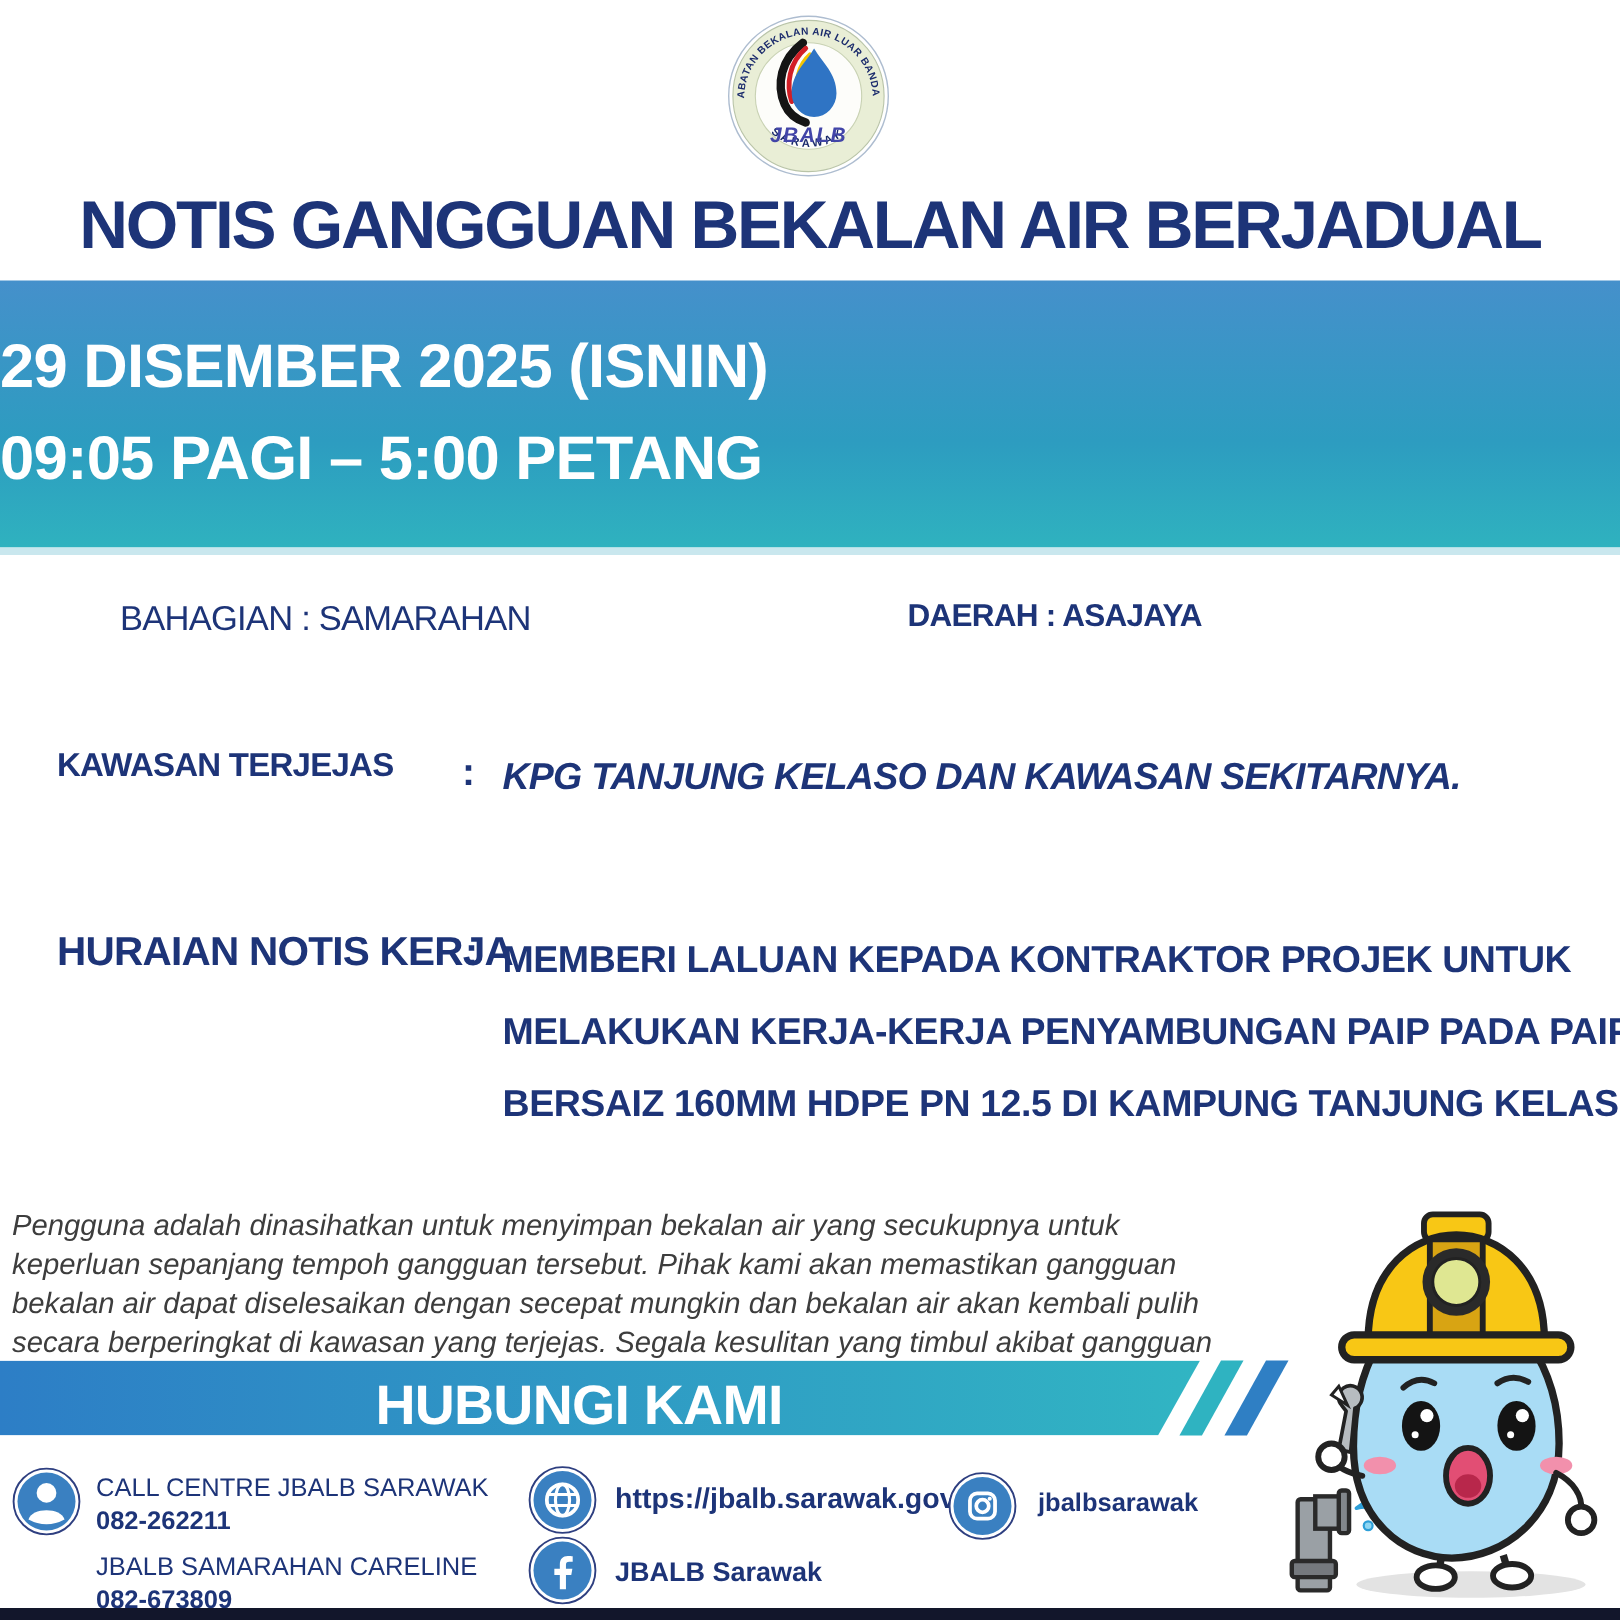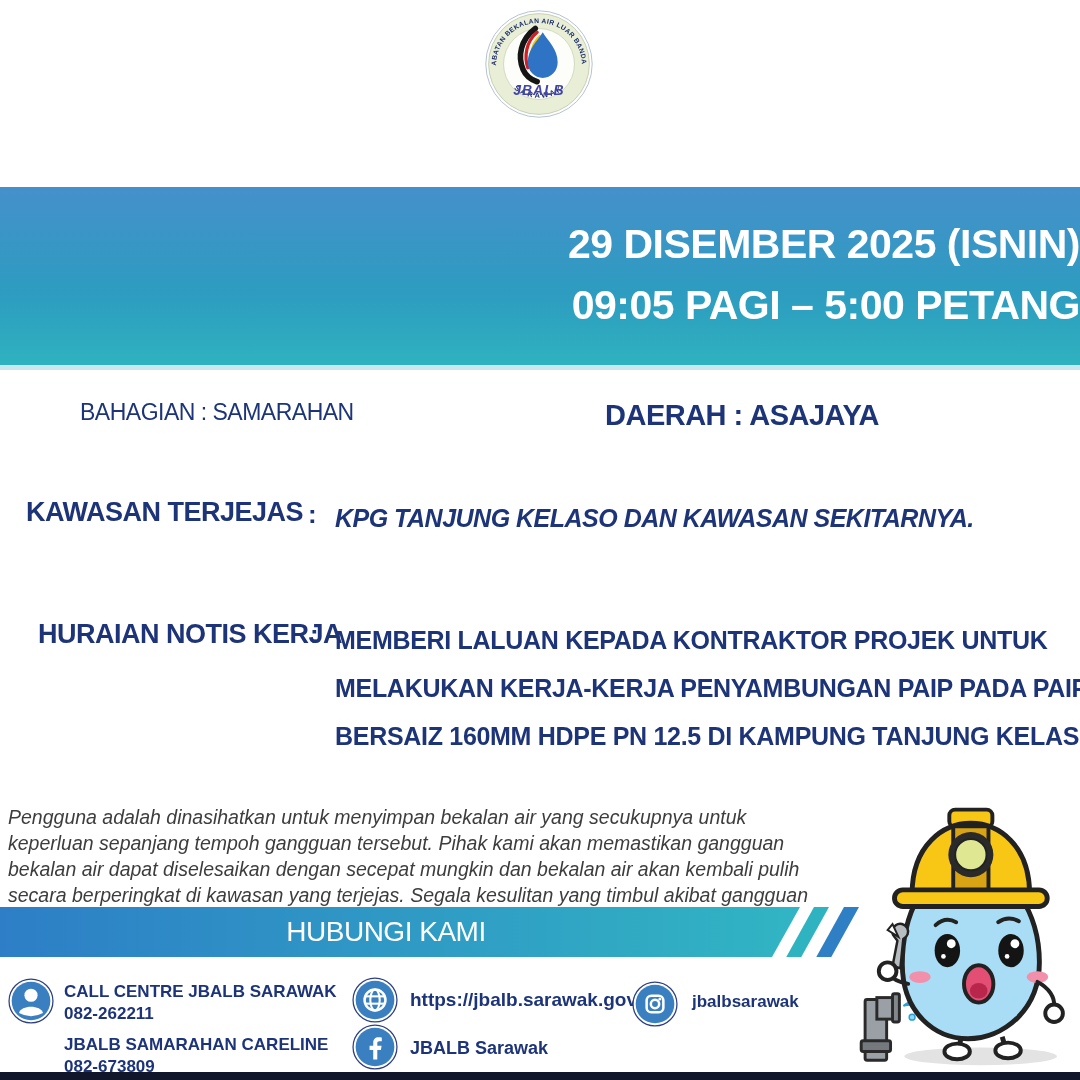--- a/index.html
+++ b/index.html
@@ -11,30 +11,30 @@
   .logo{left:483px;top:8px;width:112px;height:112px;}
 
   
   .title{top:124px;left:0;width:1080px;text-align:center;
          font-size:45px;font-weight:bold;color:#1d3478;letter-spacing:-1.5px;}
 
   
   .banner{top:187px;left:0;width:1080px;height:178px;
           background:linear-gradient(180deg,#4590cb 0%, #2d9cc0 60%, #2fb2bf 100%);
           border-bottom:5px solid #c9e7ee;
-          color:#ffffff;text-align:right;}
+          color:#ffffff;text-align:left;}
   .banner .bline{font-size:41px;font-weight:bold;letter-spacing:-0.5px;line-height:61px;}
   .banner .bwrap{padding-top:27px;}
 
   
   .bahagian{left:60px;top:399px;font-size:23px;font-weight:normal;color:#1d3478;letter-spacing:-0.5px;margin-left:20px;}
-  .daerah{left:605px;top:399px;font-size:29px;font-weight:bold;color:#1d3478;letter-spacing:-0.5px;}
-
-  
-  .kw-label{left:26px;top:497px;font-size:27px;font-weight:bold;color:#1d3478;letter-spacing:-0.5px;}
+  .daerah{left:605px;top:399px;font-size:21px;font-weight:bold;color:#1d3478;letter-spacing:-0.5px;}
+
+  
+  .kw-label{left:38px;top:497px;font-size:22px;font-weight:bold;color:#1d3478;letter-spacing:-0.5px;}
   .kw-colon{left:308px;top:499px;font-size:26px;font-weight:bold;color:#1d3478;}
   .kw-value{left:335px;top:504px;font-size:25px;font-weight:bold;color:#1d3478;letter-spacing:-0.5px;font-style:italic;}
 
   
   .hr-label{left:38px;top:619px;font-size:27px;font-weight:bold;color:#1d3478;letter-spacing:-0.5px;}
   .hr-colon{left:310px;top:619px;font-size:26px;font-weight:bold;color:#1d3478;}
   .hr-value{left:335px;top:616px;width:712px;color:#1d3478;}
   .hr-value .jline{font-size:25px;font-weight:bold;letter-spacing:-0.3px;height:48px;line-height:48px;
                    text-align:justify;text-align-last:justify;white-space:nowrap;}
   .hr-value .jline.last{text-align-last:left;}
@@ -42,29 +42,29 @@
   
   .disclaimer{left:8px;top:804px;width:802px;font-style:italic;font-size:19.5px;
               line-height:26px;color:#3d3d3d;}
 
   
   .ribbon{top:907px;left:0;width:800px;height:50px;
           background:linear-gradient(90deg,#2d7ec6 0%,#31b5c3 100%);
           -webkit-clip-path:polygon(0 0,100% 0,calc(100% - 28px) 100%,0 100%);
           clip-path:polygon(0 0,100% 0,calc(100% - 28px) 100%,0 100%);}
   .ribbon-text{top:916px;left:0;width:772px;text-align:center;color:#ffffff;
-               font-size:28px;font-weight:normal;letter-spacing:-0.5px;}
+               font-size:37px;font-weight:bold;letter-spacing:-0.5px;}
   .stripe{top:907px;width:15px;height:50px;transform:skewX(-29deg);transform-origin:top left;}
   .stripe1{left:814px;background:#2fb3c1;}
   .stripe2{left:844px;background:#2f7fc4;}
 
   
   .c-icon{width:46px;height:46px;}
   .phone-block{left:64px;top:981px;width:290px;color:#1d3478;}
-  .p-title{font-size:17px;font-weight:bold;line-height:22px;}
+  .p-title{font-size:17px;font-weight:normal;line-height:22px;}
   .p-num{font-size:17px;font-weight:bold;line-height:22px;margin-bottom:9px;}
   .web-text{left:410px;top:989px;font-size:19px;font-weight:bold;color:#1d3478;}
   .fb-text{left:410px;top:1038px;font-size:18px;font-weight:bold;color:#1d3478;}
   .ig-text{left:692px;top:992px;font-size:17px;font-weight:bold;color:#1d3478;}
 
   
   .mascot{left:853px;top:790px;width:222px;height:282px;}
 
   
   .bottombar{left:0;top:1072px;width:1080px;height:8px;background:#12162b;}
@@ -90,20 +90,21 @@
     </text>
     <g>
       <path d="M56,22 C40,34 37,52 43,66 C46,73 52,77 58,79" fill="none" stroke="#151515" stroke-width="6" stroke-linecap="round"></path>
       <path d="M58,26 C46,36 44,52 48,64" fill="none" stroke="#d21f26" stroke-width="3.5" stroke-linecap="round"></path>
       <path d="M61,30 C52,38 50,50 53,60" fill="none" stroke="#f5c400" stroke-width="2.5" stroke-linecap="round"></path>
       <path d="M64,26 C58,36 48,44 48,58 a16,17 0 0 0 32,0 C80,44 70,36 64,26 Z" fill="#2f74c4"></path>
     </g>
     <text x="60" y="93" text-anchor="middle" font-size="15" font-weight="bold" font-style="italic" fill="#4245a8" letter-spacing="1">JBALB</text>
   </svg>
 
+  <div class="abs title">NOTIS GANGGUAN BEKALAN AIR BERJADUAL</div>
 
   <div class="abs banner">
     <div class="bwrap">
       <div class="bline">29 DISEMBER 2025 (ISNIN)</div>
       <div class="bline">09:05 PAGI – 5:00 PETANG</div>
     </div>
   </div>
 
   <div class="abs bahagian">BAHAGIAN : SAMARAHAN</div>
   <div class="abs daerah">DAERAH : ASAJAYA</div>

